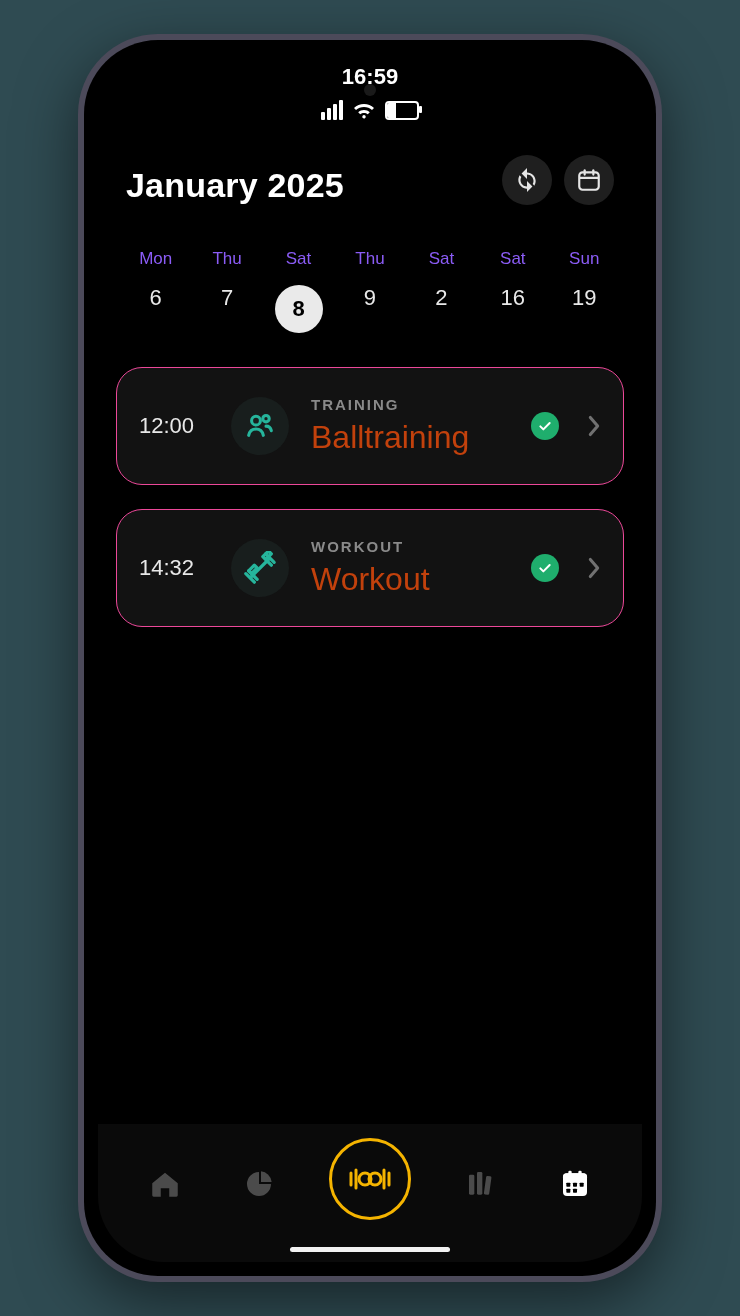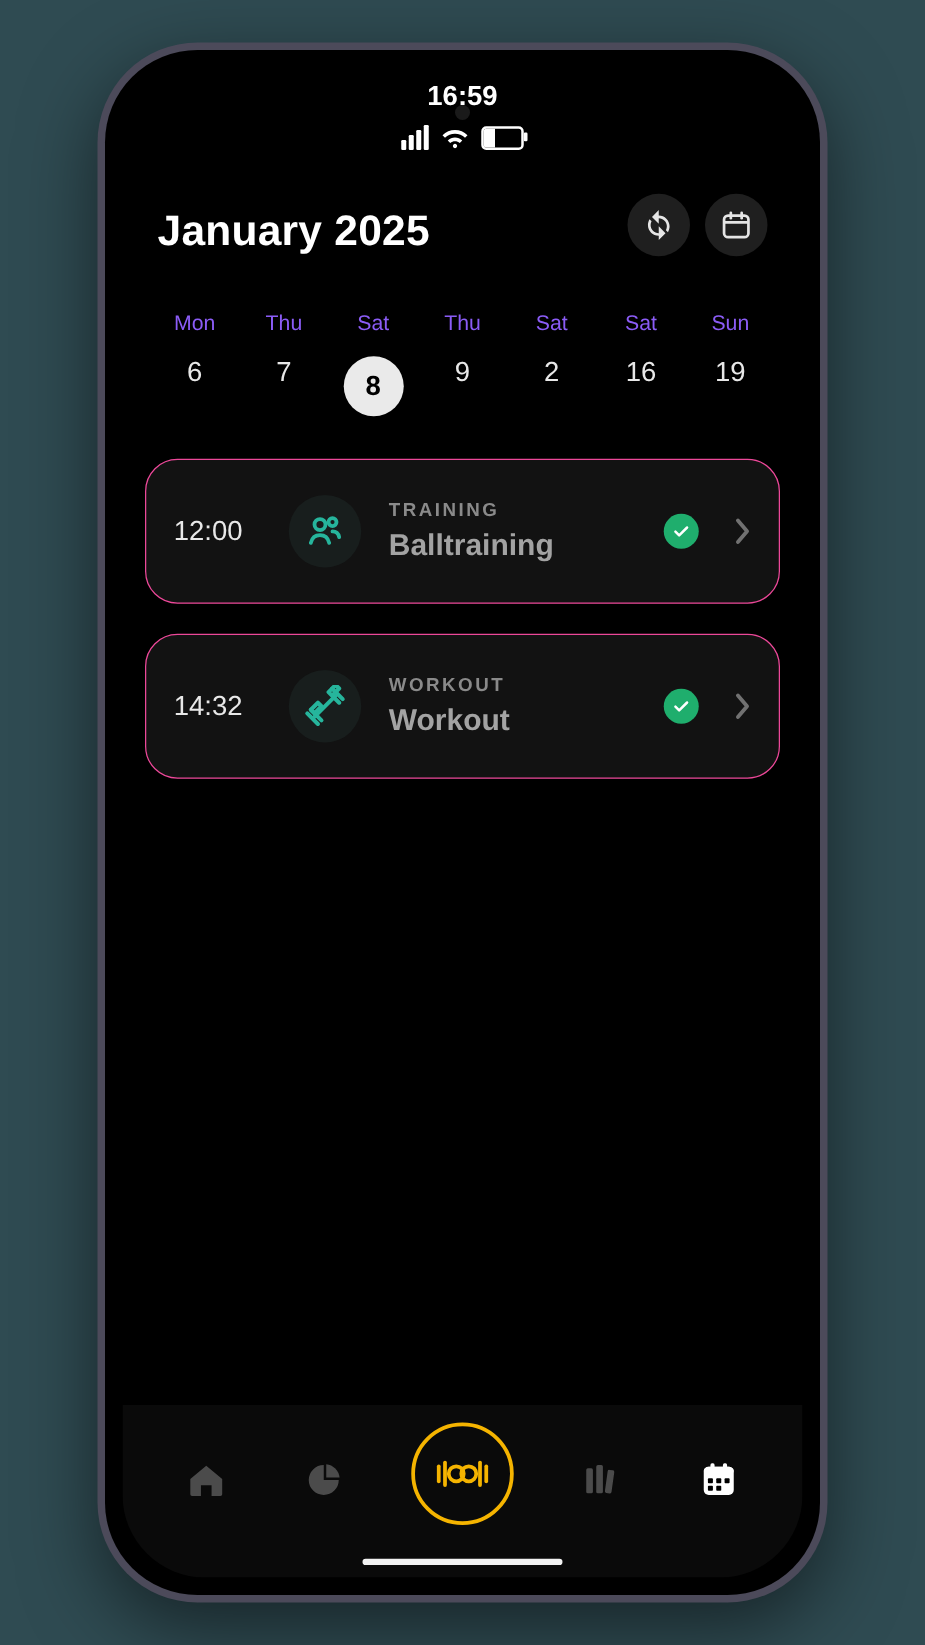--- a/index.html
+++ b/index.html
@@ -28,21 +28,21 @@
   .day-label{color:#8b5cf6;font-size:17px;}
   .day-num{font-size:22px;font-weight:500;color:#e8e8e8;}
   .day.selected .day-num{width:48px;height:48px;border-radius:50%;background:#eaeaea;color:#000;display:flex;align-items:center;justify-content:center;font-weight:600;}
   
   .cards{padding:24px 18px;display:flex;flex-direction:column;gap:24px;}
   .card{background:#121212;border:1px solid #ec4899;border-radius:26px;padding:28px 22px;display:flex;align-items:center;gap:22px;}
   .time{color:#e8e8e8;font-size:22px;font-weight:500;width:70px;}
   .iconwrap{width:58px;height:58px;border-radius:50%;background:#181e1d;display:flex;align-items:center;justify-content:center;}
   .ctext{flex:1;}
   .cat{color:#8a8a8a;font-size:15px;letter-spacing:2px;font-weight:600;}
-  .name{color:#a3a3a3;font-size:24px;font-weight:700;margin-top:6px;}
+  .name{color:#c2410c;font-size:32px;font-weight:400;margin-top:6px;}
   .status-dot{width:28px;height:28px;border-radius:50%;background:#1fae6d;display:flex;align-items:center;justify-content:center;margin-right:6px;}
   
   .tabbar{position:absolute;bottom:0;left:0;right:0;height:120px;background:#0a0a0a;display:flex;align-items:center;justify-content:space-around;padding:0 20px 18px 20px;}
   .tab{width:48px;height:48px;display:flex;align-items:center;justify-content:center;}
   .tab.center{width:76px;height:76px;border:3px solid #f5b400;border-radius:50%;margin-top:-10px;}
   .home-ind{position:absolute;bottom:10px;left:50%;transform:translateX(-50%);width:160px;height:5px;border-radius:3px;background:#fff;opacity:.95;}
   svg{display:block}
 </style>
 </head>
 <body>

